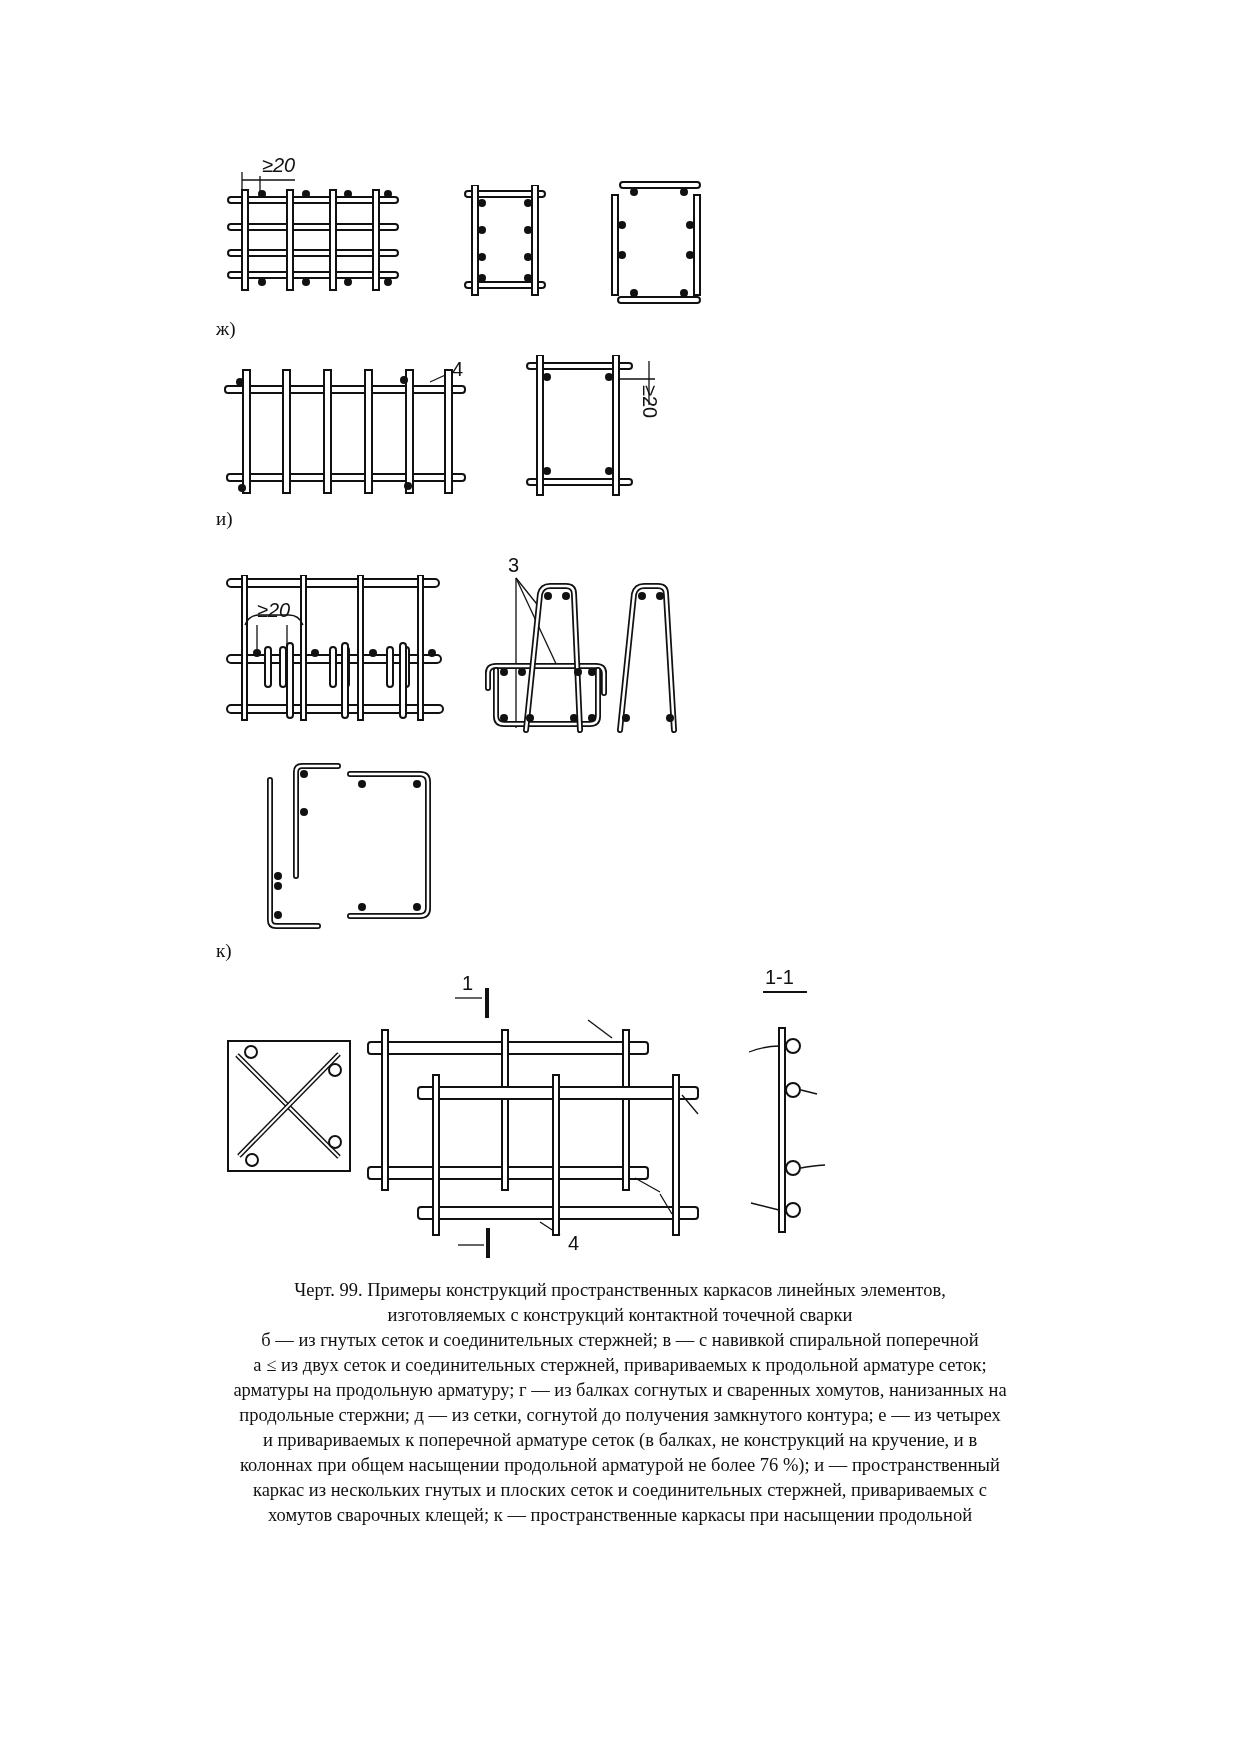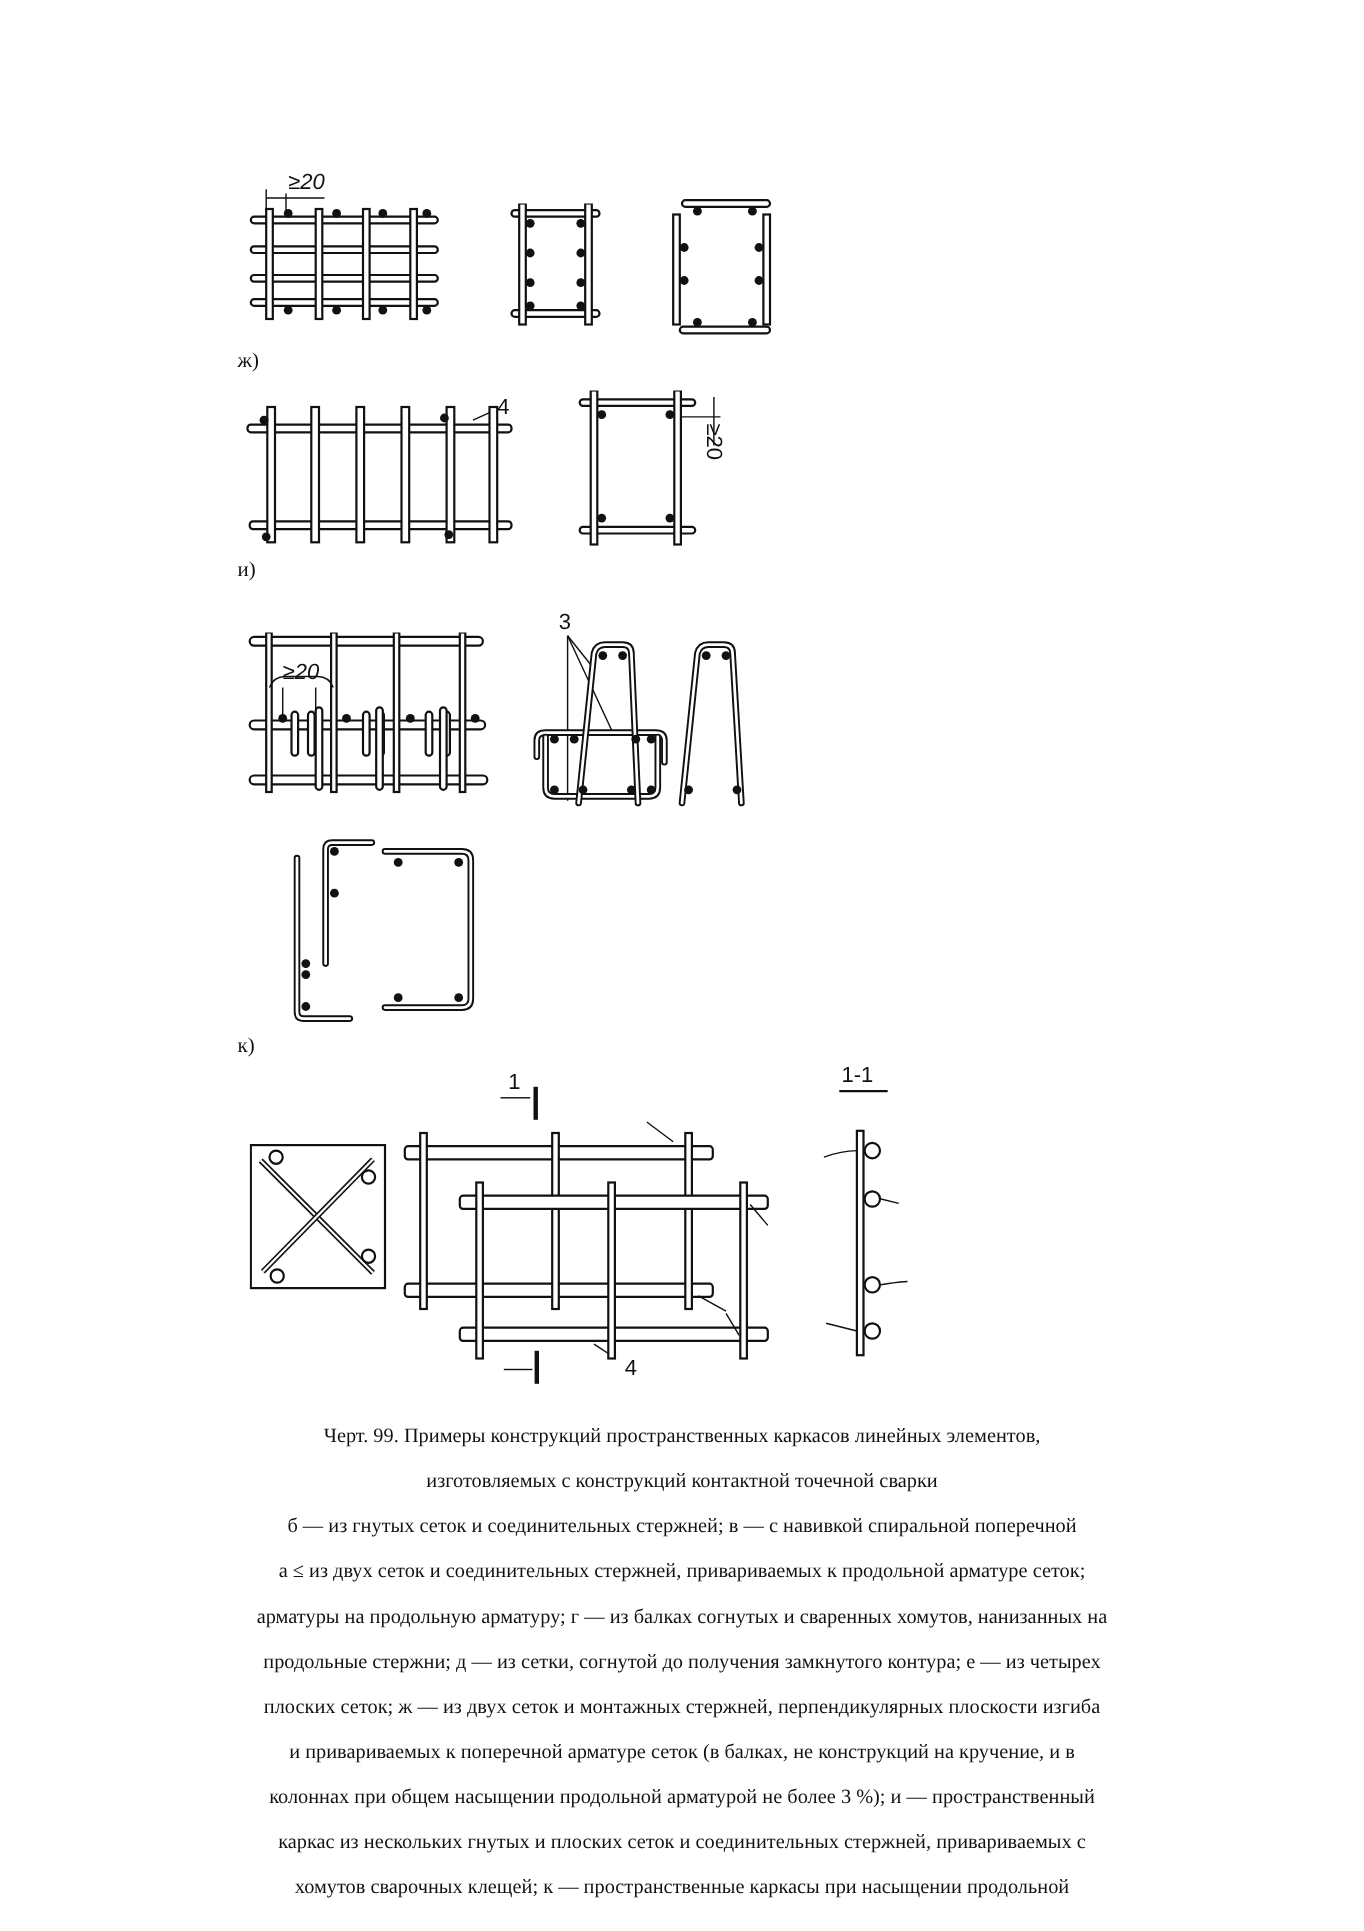--- a/index.html
+++ b/index.html
@@ -2,21 +2,21 @@
 <html><head>
 <meta charset="utf-8">
 <style>
   html, body { margin:0; padding:0; background:#ffffff; }
   body { width:1240px; height:1755px; position:relative; overflow:hidden;
          font-family:"Liberation Serif", "DejaVu Serif", serif; color:#111; }
   .fig { position:absolute; }
   .label { position:absolute; font-size:19px; }
   .caption { position:absolute; left:180px; width:880px; top:1278px;
              text-align:center; font-size:18.5px; line-height:25px; }
-  .caption p { margin:16px; }
+  .caption p { margin:0; }
   .caption .title { font-size:18.5px; }
   svg .rod { fill:#fff; stroke:#111; stroke-width:2; }
   svg .dot { fill:#111; }
   svg .thin { fill:none; stroke:#111; stroke-width:1.3; }
   svg .num { font-family:"Liberation Sans", sans-serif; font-size:20px; fill:#111; font-style:italic; }
   svg .numr { font-family:"Liberation Sans", sans-serif; font-size:20px; fill:#111; }
   svg .bent { fill:none; stroke:#111; stroke-width:6; stroke-linejoin:round; stroke-linecap:round; }
   svg .bentin { fill:none; stroke:#fff; stroke-width:2.5; stroke-linejoin:round; stroke-linecap:round; }
 </style>
 </head>
@@ -244,18 +244,17 @@
   <path class="thin" d="M34 250 Q18 246 6 243"></path>
 </svg>
 
 <div class="caption">
   <p class="title">Черт. 99. Примеры конструкций пространственных каркасов линейных элементов,</p>
   <p class="title">изготовляемых с конструкций контактной точечной сварки</p>
   <p>б — из гнутых сеток и соединительных стержней; в — с навивкой спиральной поперечной</p>
   <p>а ≤ из двух сеток и соединительных стержней, привариваемых к продольной арматуре сеток;</p>
   <p>арматуры на продольную арматуру; г — из балках согнутых и сваренных хомутов, нанизанных на</p>
   <p>продольные стержни; д — из сетки, согнутой до получения замкнутого контура; е — из четырех</p>
-  <p>плоских сеток; ж — из двух сеток и монтажных стержней, перпендикулярных плоскости изгиба</p>
   <p>и привариваемых к поперечной арматуре сеток (в балках, не конструкций на кручение, и в</p>
-  <p>колоннах при общем насыщении продольной арматурой не более 3 %); и — пространственный</p>
+  <p>колоннах при общем насыщении продольной арматурой не более 76 %); и — пространственный</p>
   <p>каркас из нескольких гнутых и плоских сеток и соединительных стержней, привариваемых с</p>
   <p>хомутов сварочных клещей; к — пространственные каркасы при насыщении продольной</p>
 </div>
 
 </body></html>

